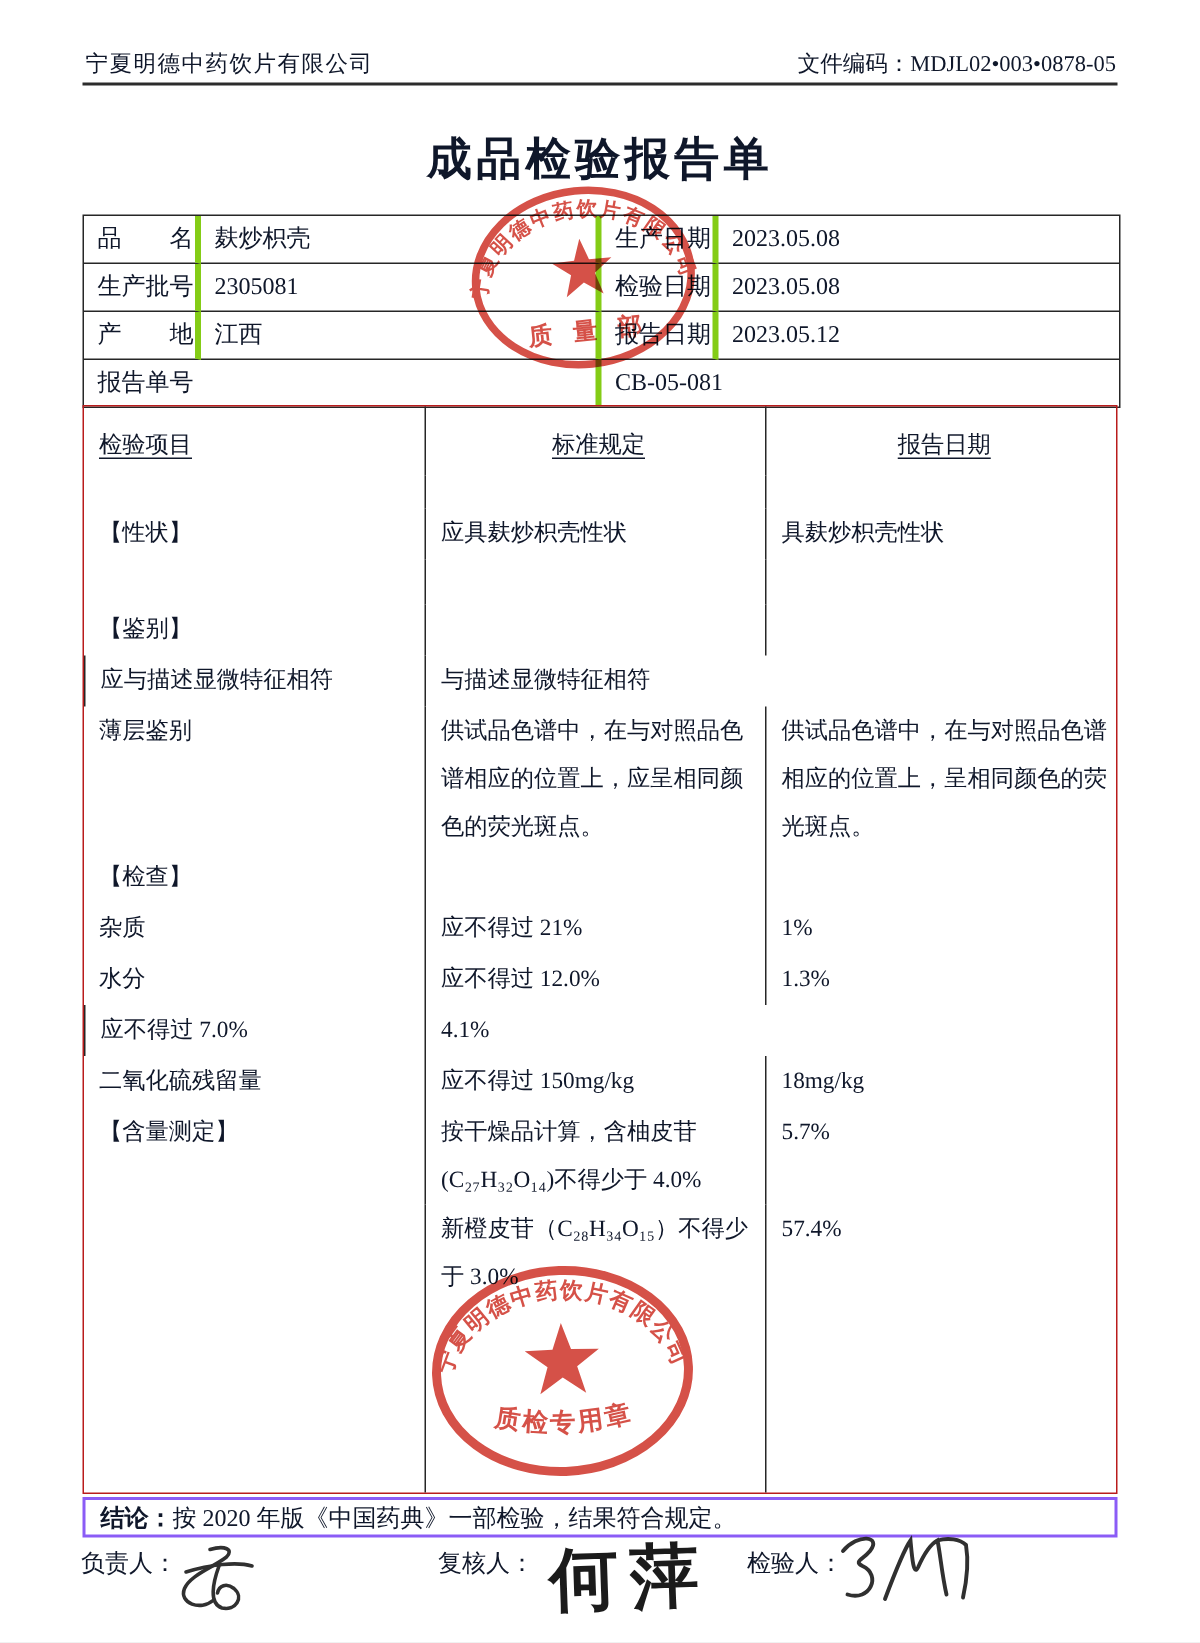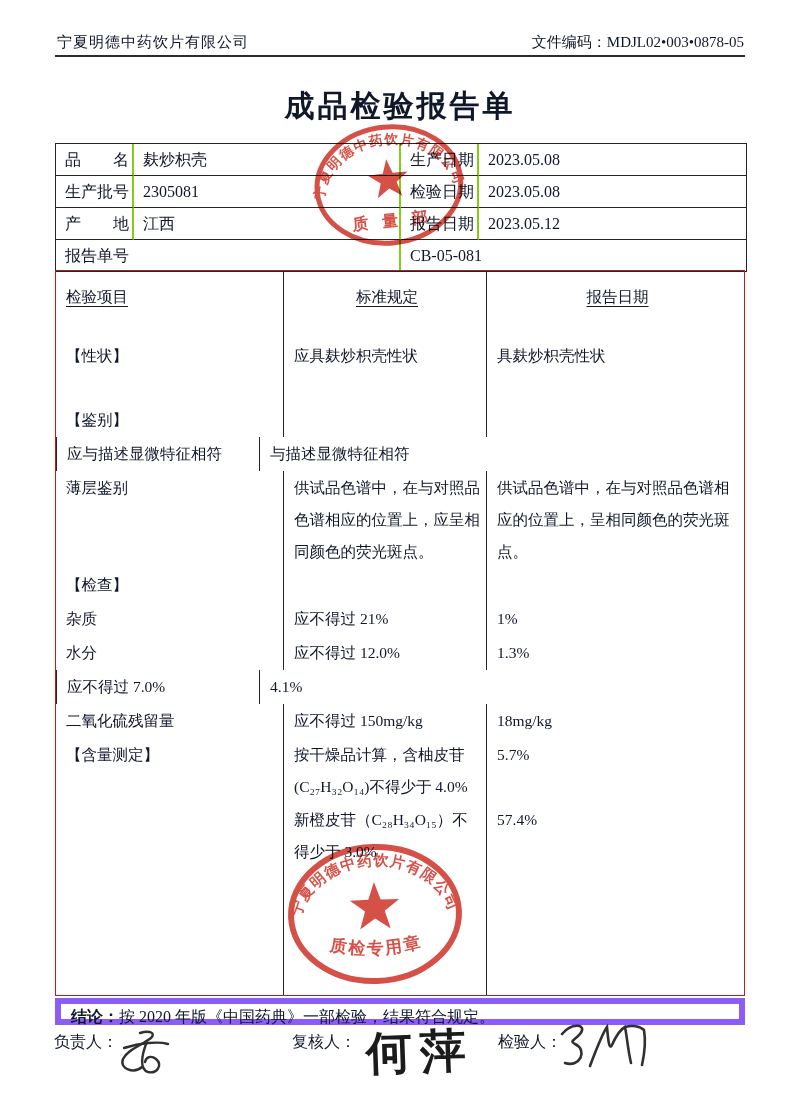--- a/index.html
+++ b/index.html
@@ -10,44 +10,44 @@
   .hdr-code{position:absolute;right:56px;top:33px;font-size:15px;}
   .hdr-rule{position:absolute;left:55px;top:55px;width:690px;border-top:2px solid #2c2c2c;}
   
   .title{position:absolute;left:0;top:86px;width:100%;text-align:center;
          font-size:30px;font-weight:bold;letter-spacing:3px;}
   
   .info-table{position:absolute;left:55px;top:143px;width:690px;
               display:grid;grid-template-columns:78px 267px 78px 267px;
               border:1px solid #262626;background:transparent;font-size:16px;}
   .it-c{height:31px;line-height:31px;padding-left:9px;white-space:nowrap;overflow:visible;}
-  .br{border-right:2px solid #84cc16;}
+  .br{border-right:4px solid #84cc16;}
   .bb{border-bottom:1px solid #262626;}
   .s2{grid-column:span 2;}
   
   .main-table{position:absolute;left:55px;top:270px;width:690px;height:726px;
               display:flex;flex-direction:column;border:1px solid #b91c1c;box-sizing:border-box;
               font-size:15.5px;}
   .m-row{display:flex;min-height:34px;}
   .m-row.head{min-height:46px;}
   .m-row.gap1{min-height:22px;}
   .m-row.gap2{min-height:30px;}
   .m-filler{flex:1;display:flex;}
   .m-c1{width:227px;box-sizing:border-box;padding:1px 6px 0 10px;line-height:32px;}
-  .m-c2{width:204px;box-sizing:border-box;border-left:1px solid #262626;border-right:1px solid #262626;
+  .m-c2{width:228px;box-sizing:border-box;border-left:1px solid #262626;border-right:1px solid #262626;
         padding:1px 6px 0 10px;line-height:32px;}
   .m-c3{flex:1;box-sizing:border-box;padding:1px 6px 0 10px;line-height:32px;}
   .head .m-c1 span,.head .m-c2 span,.head .m-c3 span{
         text-decoration:underline;text-underline-offset:4px;}
   .head .m-c2,.head .m-c3{text-align:center;}
   .head .m-c1{padding-top:10px;}
   .head .m-c2,.head .m-c3{padding-top:10px;}
   
   .conclusion{position:absolute;left:55px;top:998px;width:690px;height:27px;
-              border:6px solid #8b5cf6;box-sizing:border-box;line-height:25px;
+              border:2px solid #8b5cf6;box-sizing:border-box;line-height:25px;
               padding-left:10px;font-size:16px;white-space:nowrap;}
   .conclusion b{font-weight:bold;}
   
   .sig-label{position:absolute;font-size:16px;top:1032px;white-space:nowrap;}
   .sig-label.l1{left:54px;}
   .sig-label.l2{left:292px;}
   .sig-label.l3{left:498px;}
   .sig-svg{position:absolute;}
   .sig1{left:110px;top:1026px;}
   .sig2{left:362px;top:1020px;}

